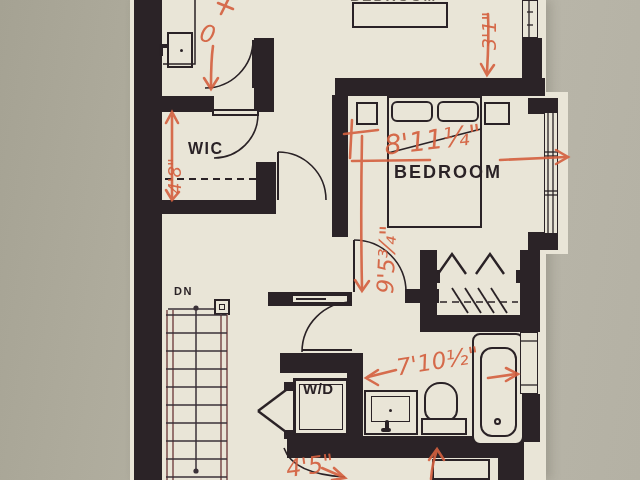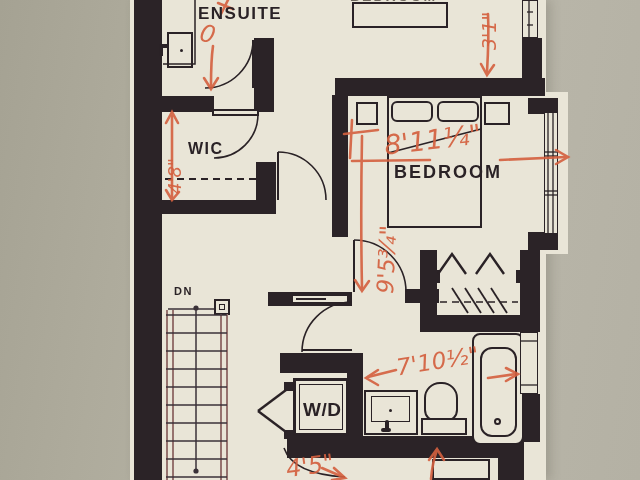--- a/index.html
+++ b/index.html
@@ -202,24 +202,23 @@
       <polyline points="506,368 518,374 506,381"></polyline>
 
       <path d="M322,468 L343,477"></path>
       <polyline points="334,468 345,478 332,480"></polyline>
 
       <path d="M431,479 C432,468 434,458 437,450"></path>
       <polyline points="429,460 437,449 444,460"></polyline>
     </g>
   </svg>
 
-  <div class="room-label z5" style="left:198px;top:4px;font-size:17px;">ENSUITE</div>
   <div class="room-label z5" style="left:188px;top:140px;font-size:16px;">WIC</div>
   <div class="room-label z5" style="left:394px;top:162px;font-size:18px;letter-spacing:2px;">BEDROOM</div>
-  <div class="room-label z5" style="left:303px;top:399px;font-size:19px;letter-spacing:0.5px;">W/D</div>
+  <div class="room-label z5" style="left:303px;top:380px;font-size:15px;letter-spacing:0.5px;">W/D</div>
   <div class="room-label z5" style="left:174px;top:285px;font-size:11px;">DN</div>
 
   <div class="red-text z5" style="left:200px;top:20px;font-size:24px;transform:rotate(14deg);">0</div>
   <div class="red-text z5" style="left:164px;top:194px;font-size:18px;transform:rotate(-90deg);transform-origin:0 0;">4'8"</div>
   <div class="red-text z5" style="left:478px;top:50px;font-size:19px;transform:rotate(-90deg);transform-origin:0 0;">3'1"</div>
   <div class="red-text z5" style="left:384px;top:124px;font-size:27px;transform:rotate(-7deg);">8'11¼"</div>
   <div class="red-text z5" style="left:372px;top:293px;font-size:23px;transform:rotate(-87deg);transform-origin:0 0;">9'5¾"</div>
   <div class="red-text z5" style="left:396px;top:348px;font-size:23px;transform:rotate(-9deg);">7'10½"</div>
   <div class="red-text z5" style="left:286px;top:452px;font-size:24px;transform:rotate(-8deg);">4'5"</div>
 

